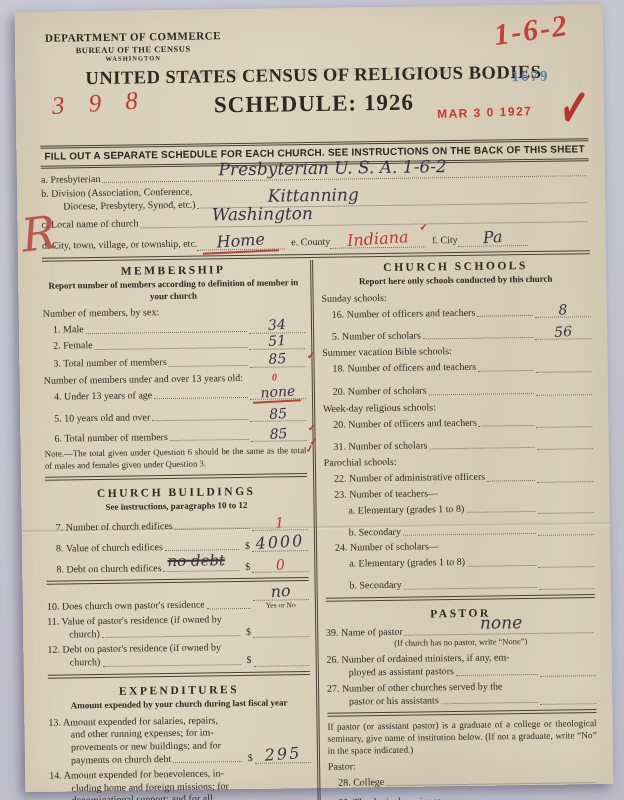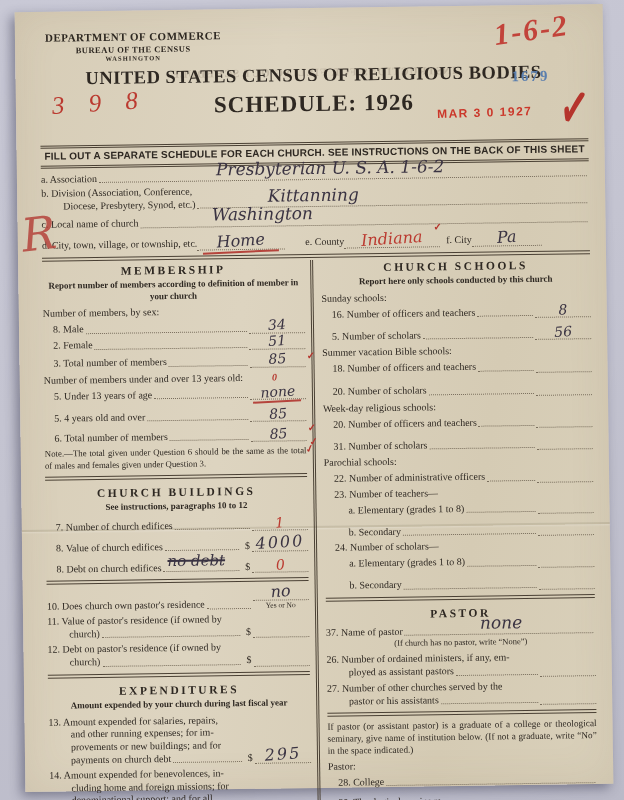--- a/index.html
+++ b/index.html
@@ -85,21 +85,21 @@
       <div class="red-number">3 9 8</div>
       <div class="schedule">SCHEDULE: 1926</div>
       <div class="stamp-date">MAR 3 0 1927</div>
       <div class="big-check">✓</div>
     </div>
 
     <div class="banner">FILL OUT A SEPARATE SCHEDULE FOR EACH CHURCH.   SEE INSTRUCTIONS ON THE BACK OF THIS SHEET</div>
 
     <div style="margin-top:5px;">
       <div class="row">
-        <span class="t">a. Association</span>
+        <span class="t">a. Presbyterian</span>
         <span class="dots">
           <span class="hv hand" style="left:24%;">Presbyterian   U. S. A.    1-6-2</span>
         </span>
       </div>
       <div style="margin-top:2px;">
         <div class="t">b. Division (Association, Conference,</div>
         <div class="row" style="margin-top:0;">
           <span class="t cont">Diocese, Presbytery, Synod, etc.)</span>
           <span class="dots">
             <span class="hv hand" style="left:18%;">Kittanning</span>
@@ -111,21 +111,21 @@
         <span class="dots">
           <span class="hv hand" style="left:16%;">Washington</span>
         </span>
       </div>
       <div class="row" style="margin-top:8px;">
         <span class="t">d. City, town, village, or township, etc.</span>
         <span class="blank" style="width:88px;">
           <span class="hv hand" style="font-size:16px;">Home</span>
           <span class="redline"></span>
         </span>
-        <span class="t" style="margin-left:20px;">e. County</span>
+        <span class="t" style="margin-left:6px;">e. County</span>
         <span class="blank" style="width:96px;">
           <span class="hv hand red" style="font-size:16px;">Indiana</span>
           <span class="ck abs" style="right:-2px;top:-13px;">✓</span>
         </span>
         <span class="t" style="margin-left:6px;">f. City</span>
         <span class="blank" style="width:70px;">
           <span class="hv hand" style="font-size:16px;">Pa</span>
         </span>
       </div>
     </div>
@@ -133,21 +133,21 @@
     <div class="hr2"></div>
 
     <div class="cols">
 
       <div class="colL">
         <div class="sec" style="margin-top:1px;">MEMBERSHIP</div>
         <div class="subhead">Report number of members according to definition of member in your church</div>
         <div class="group">Number of members, by sex:</div>
 
         <div class="row ind">
-          <span class="t">8. Male</span>
+          <span class="t">1. Male</span>
           <span class="dots"></span>
           <span class="blank">
               <span class="hv hand">34</span>
             </span>
         </div>
         <div class="row ind">
           <span class="t">2. Female</span>
           <span class="dots"></span>
           <span class="blank">
               <span class="hv hand">51</span>
@@ -156,30 +156,30 @@
         <div class="row ind" style="margin-top:5px;">
           <span class="t">3. Total number of members</span>
           <span class="dots"></span>
           <span class="blank">
             <span class="hv hand">85</span>
             <span class="ck abs" style="right:-10px;top:-4px;">✓</span>
           </span>
         </div>
         <div class="group">Number of members under and over 13 years old:</div>
         <div class="row ind">
-          <span class="t">5. Under 13 years of age</span>
+          <span class="t">4. Under 13 years of age</span>
           <span class="dots"></span>
           <span class="blank">
             <span class="hv hand">none</span>
             <span class="ck abs" style="left:40%;top:-15px;font-style:italic;">0</span>
             <span class="redline"></span>
           </span>
         </div>
         <div class="row ind" style="margin-top:9px;">
-          <span class="t">5. 4 years old and over</span>
+          <span class="t">5. 10 years old and over</span>
           <span class="dots"></span>
           <span class="blank">
               <span class="hv hand">85</span>
             </span>
         </div>
         <div class="row ind" style="margin-top:7px;">
           <span class="t">6. Total number of members</span>
           <span class="dots"></span>
           <span class="blank">
             <span class="hv hand">85</span>
@@ -351,21 +351,21 @@
         <div class="row ind2" style="margin-top:9px;">
           <span class="t">b. Secondary</span>
           <span class="dots"></span>
           <span class="blank"></span>
         </div>
 
         <div class="hr2"></div>
         <div class="sec">PASTOR</div>
 
         <div class="row" style="margin-top:5px;">
-          <span class="t">37. Name of pastor</span>
+          <span class="t">39. Name of pastor</span>
           <span class="dots">
             <span class="hv hand" style="left:40%;font-size:17px;">none</span>
           </span>
         </div>
         <div class="caption" style="font-size:8.5px;">(If church has no pastor, write “None”)</div>
 
         <div style="margin-top:4px;">
           <div class="t">26. Number of ordained ministers, if any, em-</div>
           <div class="row" style="margin-top:0;">
             <span class="t cont">ployed as assistant pastors</span>

